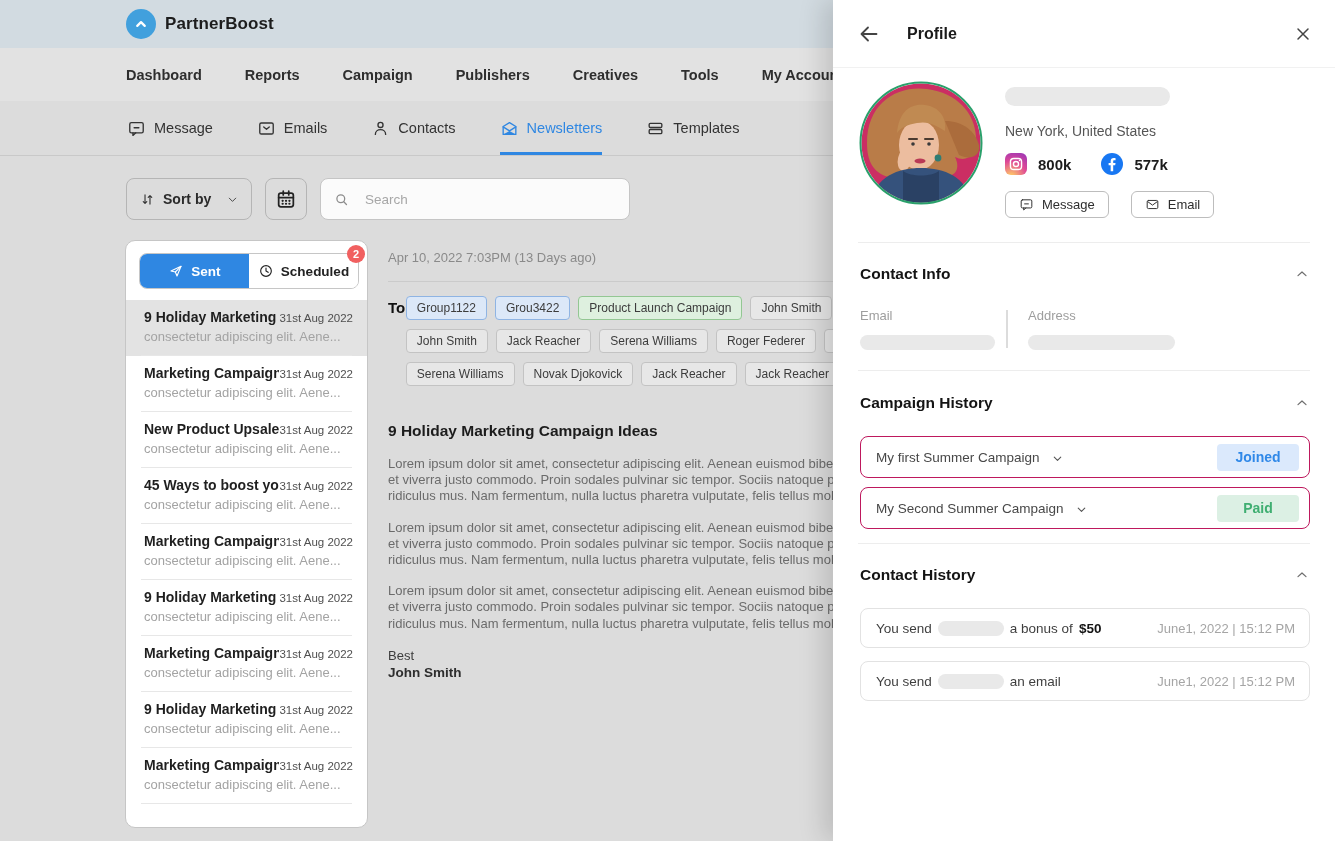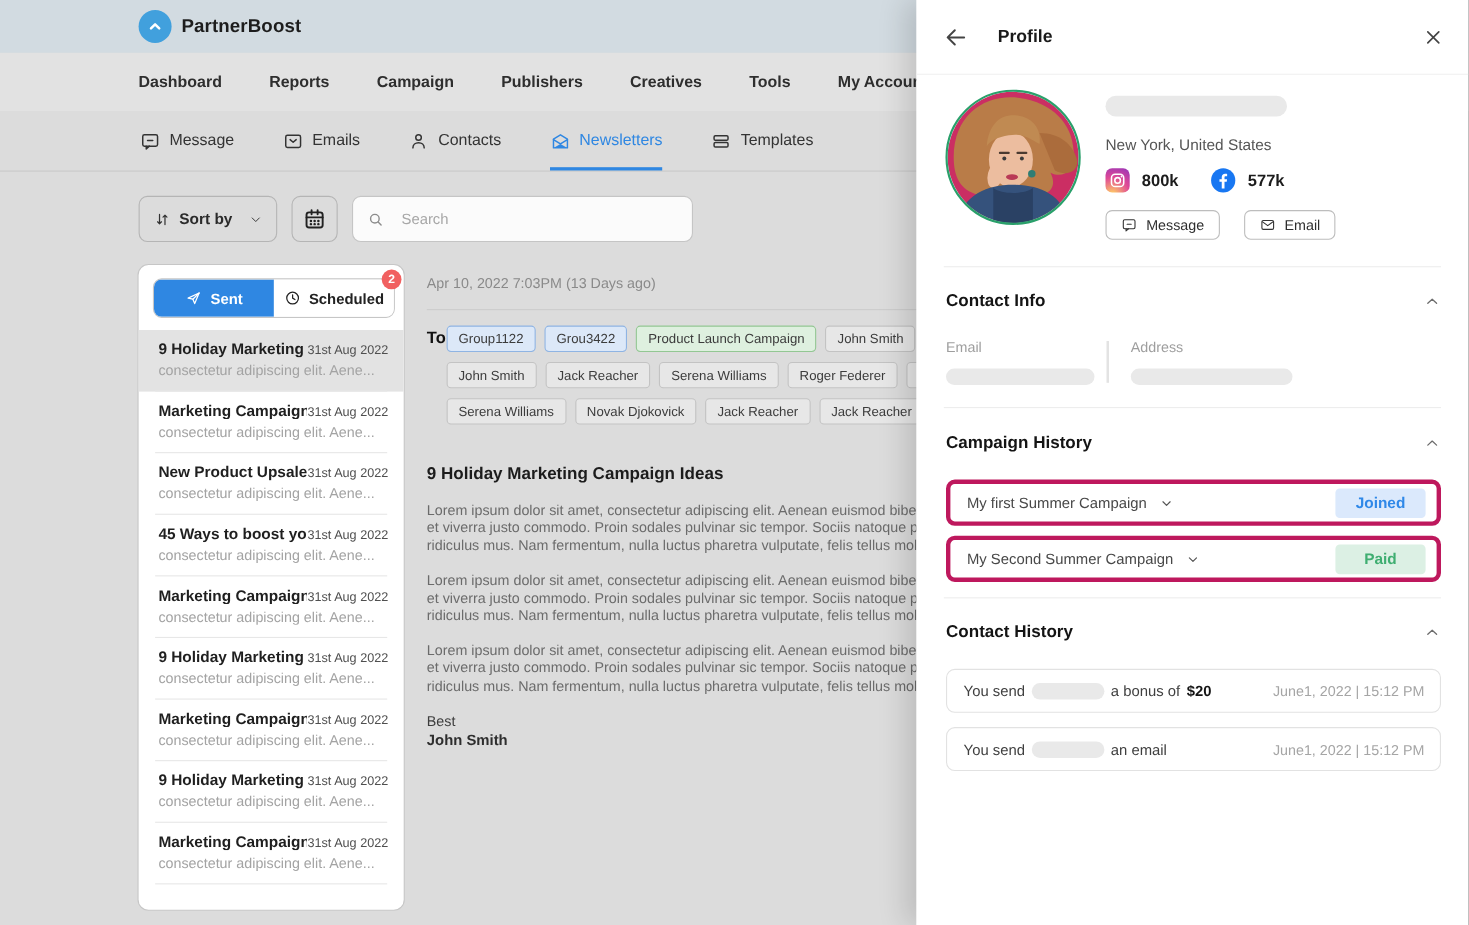--- a/index.html
+++ b/index.html
@@ -105,21 +105,21 @@
   .sec-chev { width:16px; height:16px; cursor:pointer; }
   .sec-chev svg { width:100%; height:100%; stroke:#6d6d6d; stroke-width:1.8; fill:none; stroke-linecap:round; stroke-linejoin:round; }
 
   .ci-fields { display:flex; margin-top:25px; }
   .ci-field { display:flex; flex-direction:column; }
   .ci-label { font-size:13px; color:#9e9e9e; }
   .ci-pill { height:15px; border-radius:8px; background:#e9e9e9; margin-top:12px; }
   .ci-sep { width:1px; background:#dcdcdc; margin:2px 0; }
 
   .camp-cards { display:flex; flex-direction:column; gap:9px; margin-top:24px; }
-  .camp-card { height:42px; display:flex; align-items:center; padding:0 10px 0 15px; background:#fff; border:4px solid #be185d; border-radius:8px; cursor:pointer; }
+  .camp-card { height:42px; display:flex; align-items:center; padding:0 10px 0 15px; background:#fff; border:1px solid #be185d; border-radius:8px; cursor:pointer; }
   .camp-name { font-size:13.5px; color:#484848; }
   .camp-chev { width:13px; height:13px; margin-left:11px; }
   .camp-chev svg { width:100%; height:100%; stroke:#555; stroke-width:2; fill:none; stroke-linecap:round; stroke-linejoin:round; }
   .status-badge { margin-left:auto; min-width:82px; height:27px; border-radius:4px; display:flex; align-items:center; justify-content:center; font-size:14px; font-weight:700; padding:0 12px; }
   .status-badge.joined { background:var(--joined-bg,#dbe9fc); color:var(--joined-text,#2f88e8); }
   .status-badge.paid { background:var(--paid-bg,#dcf0e4); color:var(--paid-text,#3fae71); }
 
   .hist-cards { display:flex; flex-direction:column; gap:13px; margin-top:24px; }
   .hist-card { height:40px; display:flex; align-items:center; padding:0 14px 0 15px; background:#fff; border:1px solid #e2e2e2; border-radius:8px; }
   .hist-text { display:flex; align-items:center; gap:6px; font-size:13.5px; color:#3f3f3f; }
@@ -503,21 +503,21 @@
         <span class="sec-chev"><svg viewBox="0 0 24 24">
               <path d="M6 14.5 L12 9 L18 14.5"></path>
             </svg></span>
       </div>
       <div class="hist-cards" id="history-cards">
           <div class="hist-card">
             <div class="hist-text">
               <span>You send</span>
               <span class="hist-pill"></span>
               <span>a bonus of</span>
-              <span class="hist-amount">$20</span>
+              <span class="hist-amount">$50</span>
             </div>
             <span class="hist-date">June1, 2022 | 15:12 PM</span>
           </div>
           <div class="hist-card">
             <div class="hist-text">
               <span>You send</span>
               <span class="hist-pill"></span>
               <span>an email</span>
             </div>
             <span class="hist-date">June1, 2022 | 15:12 PM</span>

